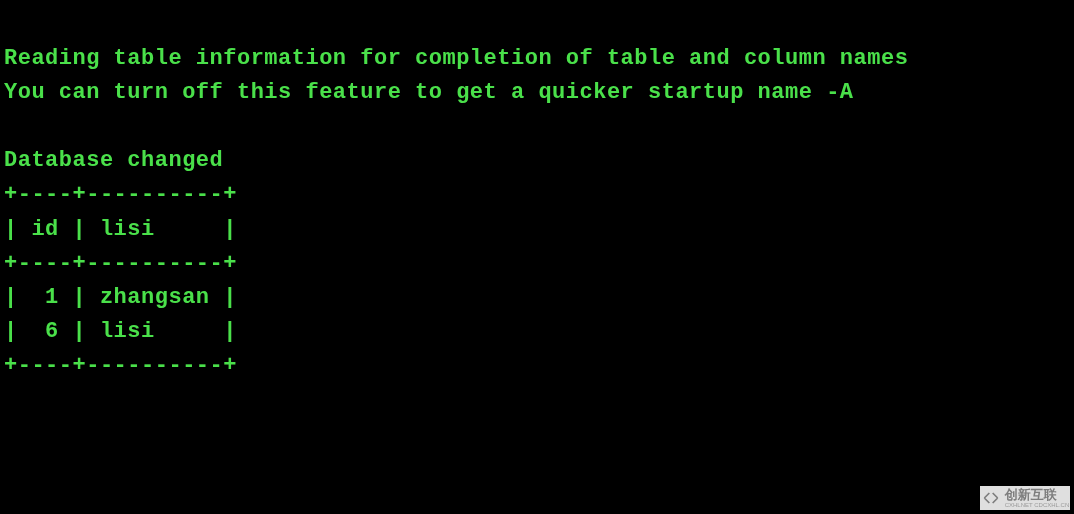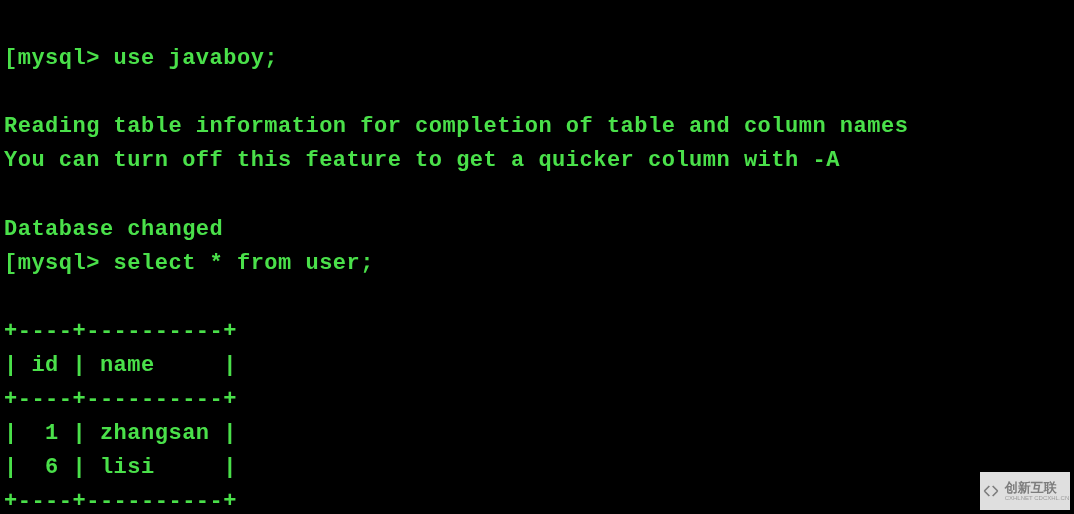--- a/index.html
+++ b/index.html
@@ -38,21 +38,21 @@
     }
     .output {
       display: inline;
       text-align: center;
     }
     .watermark {
       position: absolute;
       bottom: 4px;
       right: 4px;
       width: 90px;
-      height: 38px;
+      height: 24px;
       background: #f2f2f2;
       display: flex;
       align-items: center;
       justify-content: center;
       color: #888;
       opacity: 0.92;
     }
     .watermark-inner {
       display: flex;
       align-items: center;
@@ -79,28 +79,26 @@
       font-size: 6px;
       font-weight: normal;
       color: #aaa;
       white-space: nowrap;
     }
   </style>
 </head>
 <body>
 
 <div class="terminal">
-<span class="line"><span class="bracket">[</span><span class="prompt-text">mysql&gt;</span><span class="command"> use javaboy;</span></span>
 <span class="line output">Reading table information for completion of table and column names</span>
-<span class="line output">You can turn off this feature to get a quicker column with -A</span>
+<span class="line output">You can turn off this feature to get a quicker startup name -A</span>
 <span class="line output"></span>
 <span class="line output">Database changed</span>
-<span class="line"><span class="bracket">[</span><span class="prompt-text">mysql&gt;</span><span class="command"> select * from user;</span></span>
 <span class="line output">+----+----------+</span>
-<span class="line output">| id | name     |</span>
+<span class="line output">| id | lisi     |</span>
 <span class="line output">+----+----------+</span>
 <span class="line output">|  1 | zhangsan |</span>
 <span class="line output">|  6 | lisi     |</span>
 <span class="line output">+----+----------+</span>
 
 <span class="line output"></span>
 
 </div>
 
 <div class="watermark">

